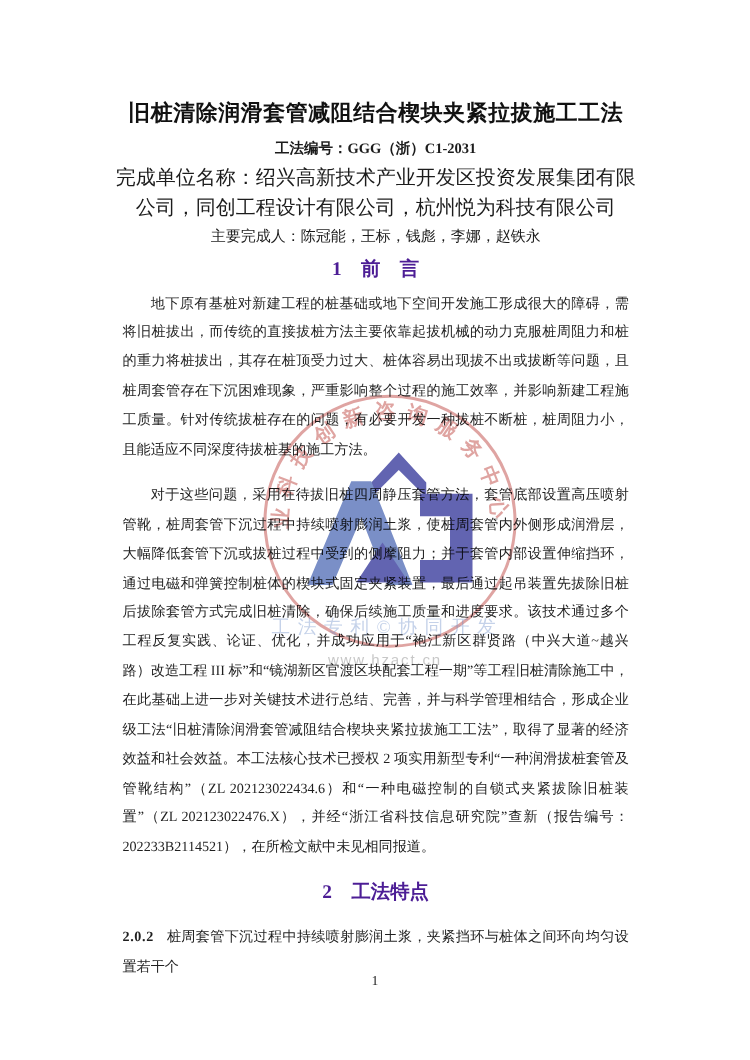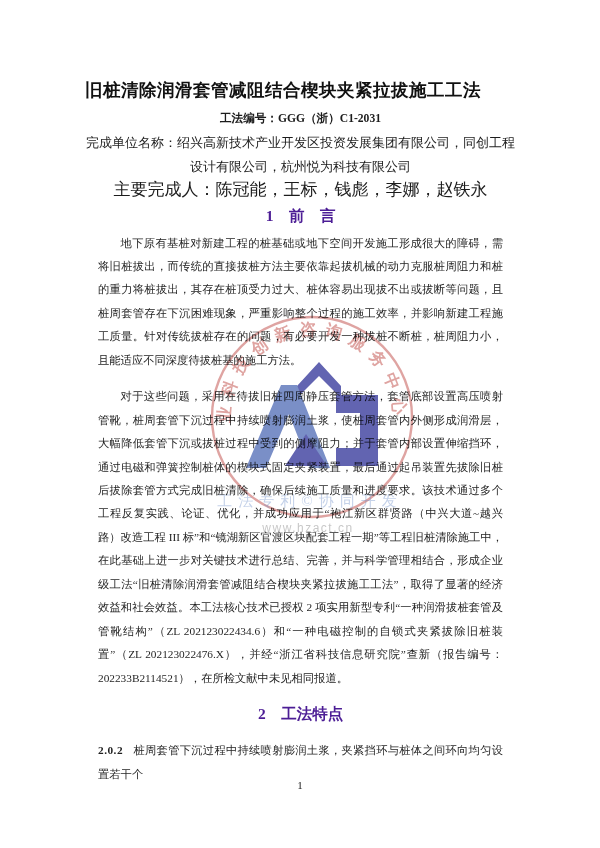--- a/index.html
+++ b/index.html
@@ -9,26 +9,26 @@
     font-family:"Liberation Serif","DejaVu Serif",serif;
     color:#1c1c1c;
   }
   .page{position:absolute;inset:0;background:#fff;}
   .content{
     position:absolute;left:85px;top:0;width:431px;
   }
   .title{
     margin:76px 0 0 0;
     font-size:17.5px;line-height:28px;font-weight:bold;
-    text-align:left;letter-spacing:0.5px;color:#111;
+    text-align:center;letter-spacing:0.5px;color:#111;
   }
   .meta{margin:0;text-align:center;color:#1c1c1c;}
   .meta-code{margin-top:6px;font-size:11.6px;line-height:17px;font-weight:bold;}
-  .meta-unit{margin-top:4px;font-size:13px;line-height:23.5px;}
-  .meta-authors{margin-top:0;font-size:17px;line-height:23.5px;}
+  .meta-unit{margin-top:4px;font-size:16px;line-height:23.5px;}
+  .meta-authors{margin-top:0;font-size:12px;line-height:23.5px;}
   .sec-heading{
     margin:3px 0 2px 0;font-size:15.5px;line-height:22px;
     font-weight:bold;text-align:center;color:#4c1d95;
   }
   .body-para{
     margin:13px;font-size:11.3px;line-height:23.45px;
     text-align:justify;text-justify:inter-ideograph;
     text-indent:2em;color:#1f1f1f;
   }
   .body-para.first{margin-top:5px;}

